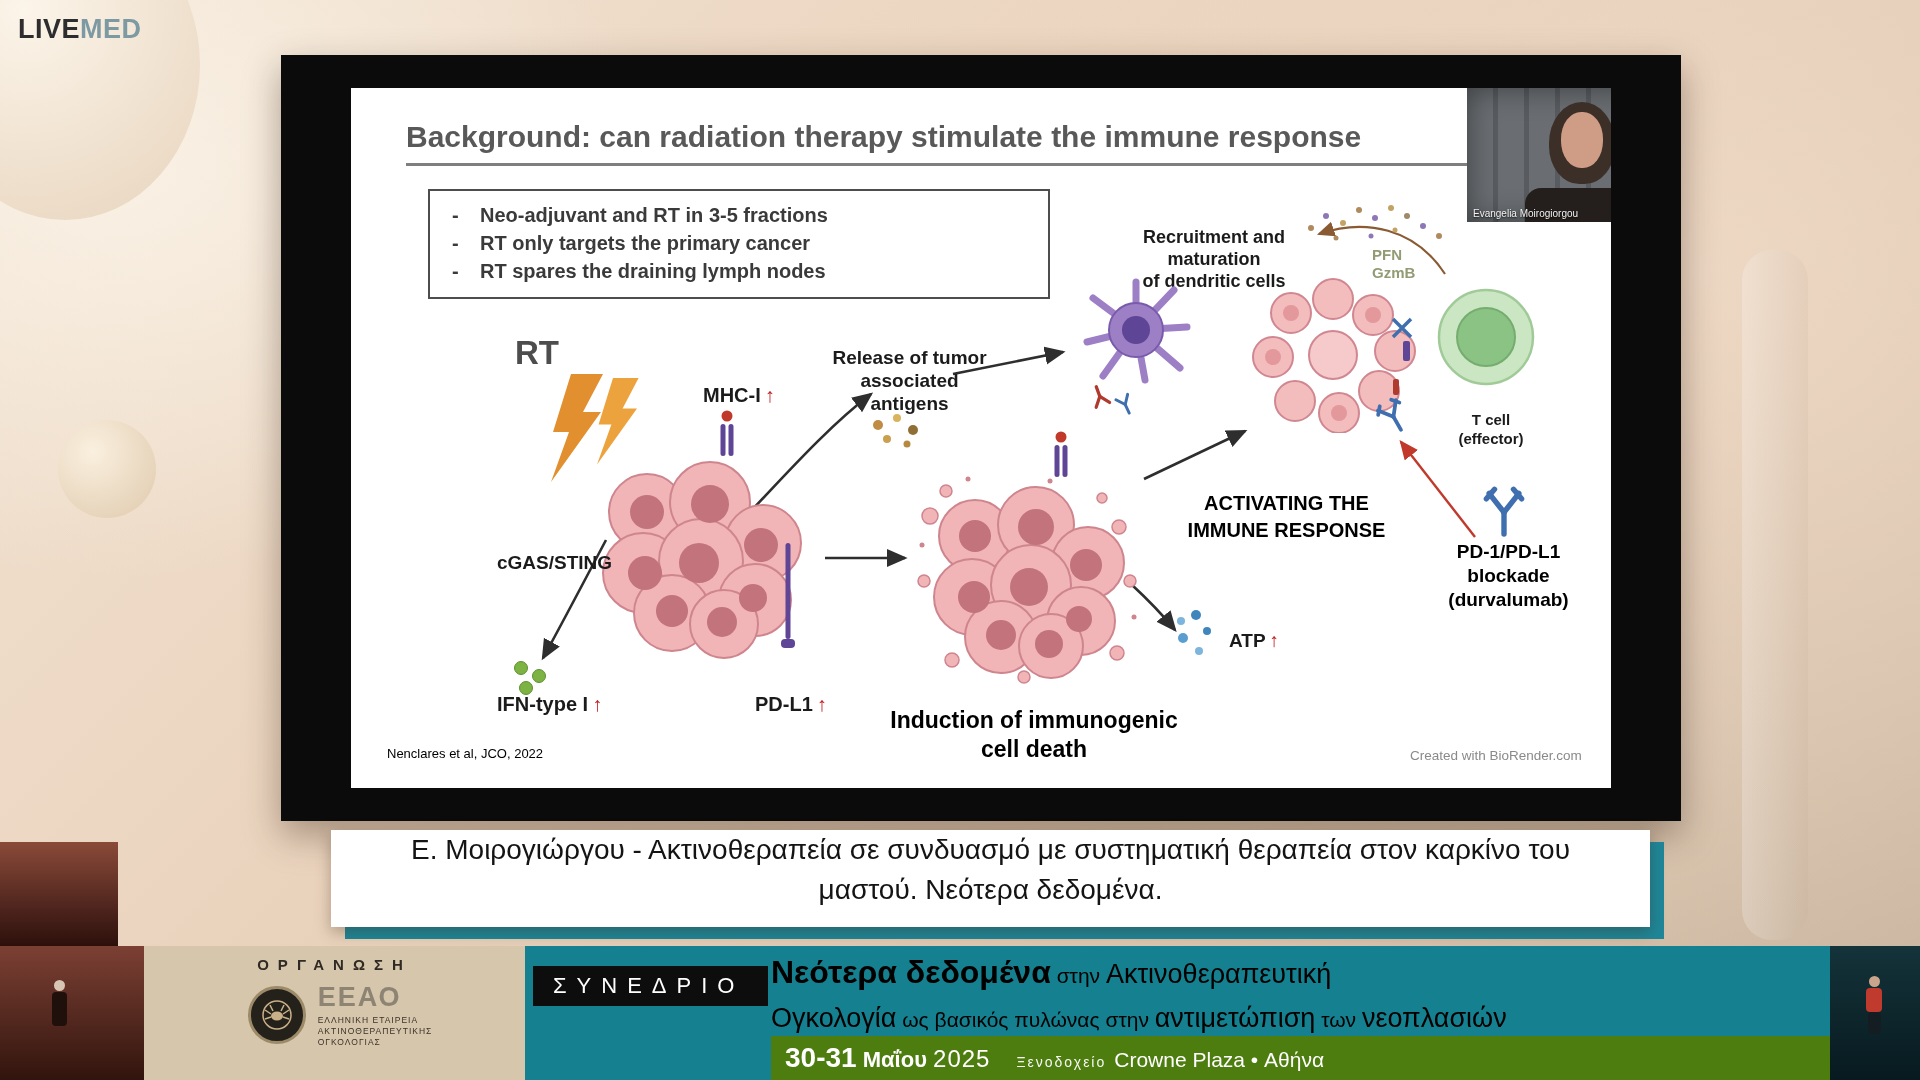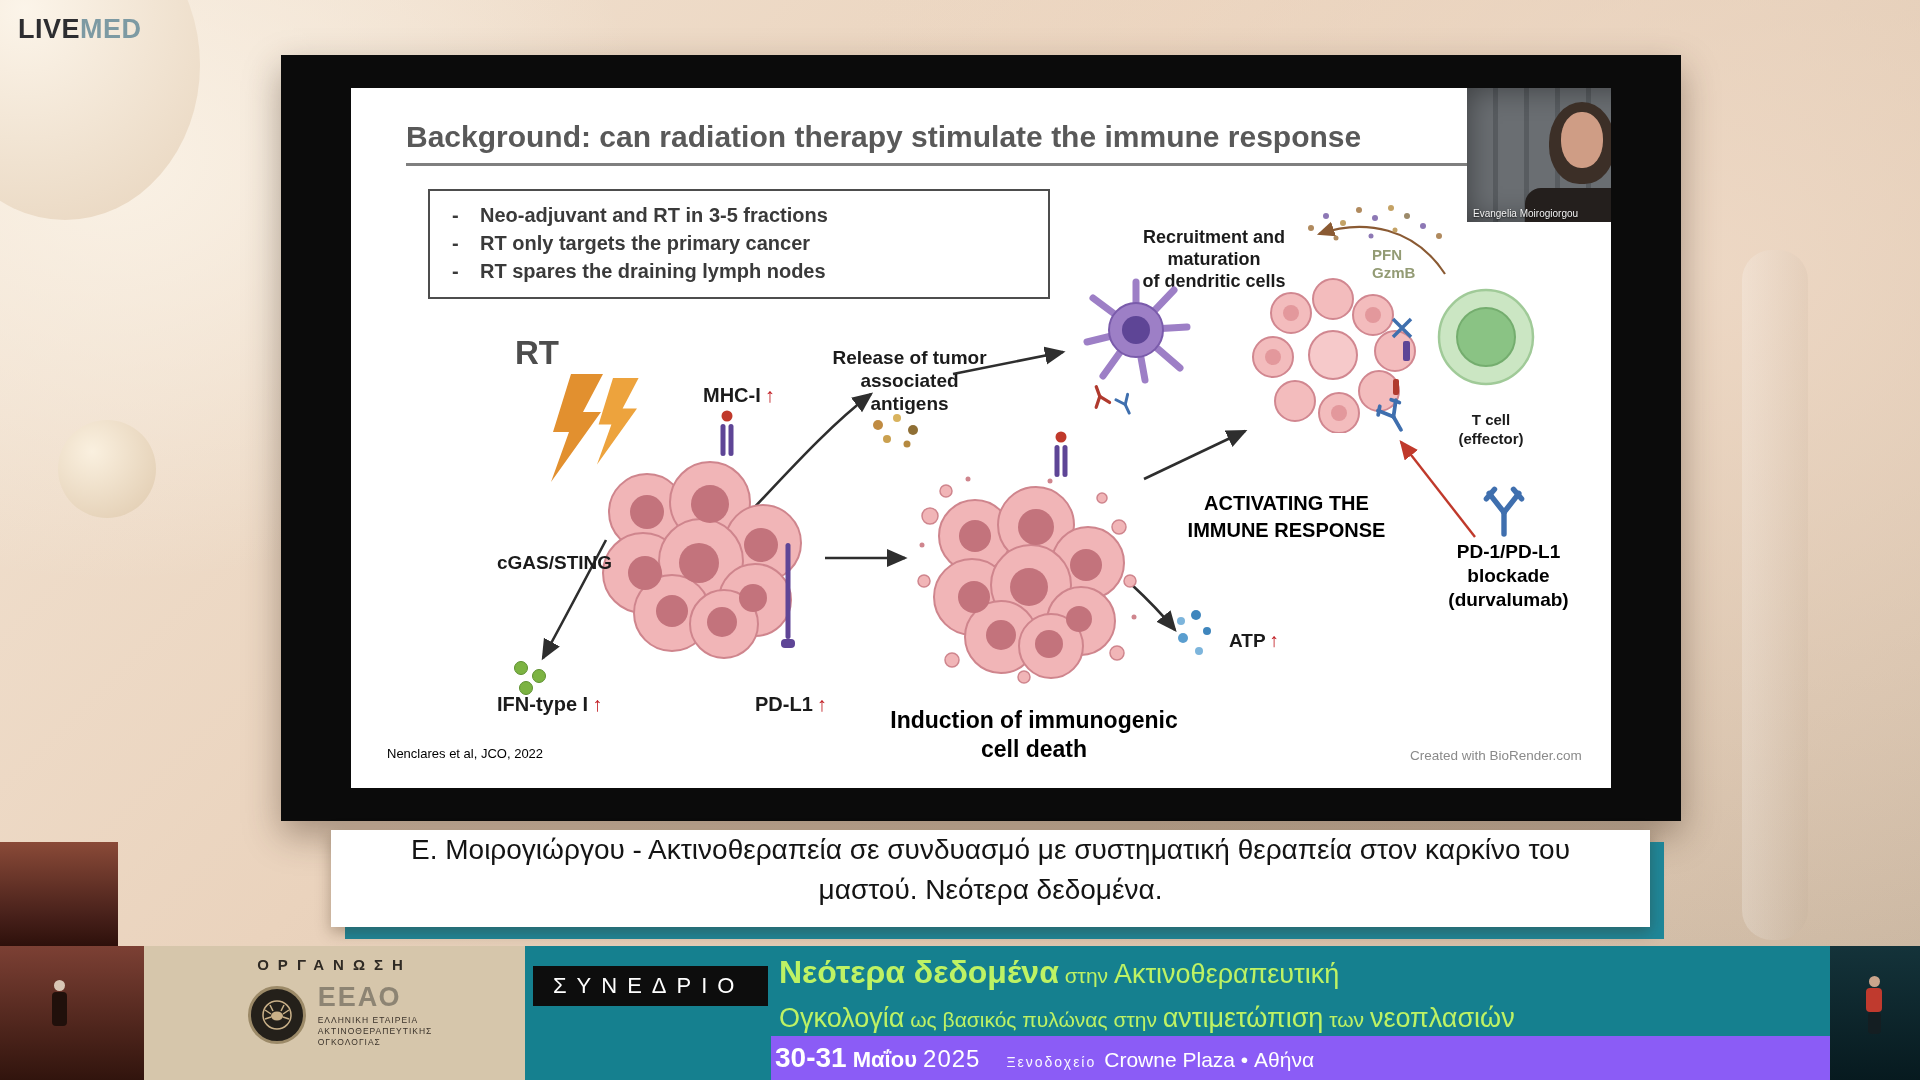--- a/index.html
+++ b/index.html
@@ -67,27 +67,27 @@
   .fig .head { width:11px; height:11px; border-radius:50%; margin:0 auto 1px auto; }
   .fig .torso { border-radius:4px; margin:0 auto; }
   .f-org { width:381px; background:#d6c6ab; position:relative; color:#2f2a24; }
   .org-label { text-align:center; padding-top:10px; font-size:15px; font-weight:bold; letter-spacing:9px; }
   .org-row { display:flex; align-items:center; justify-content:center; gap:12px; margin-top:9px;margin-left:11px; }
   .emblem { width:58px; height:58px; border-radius:50%; background:#24201a; border:3px solid #9c8a68; display:flex; align-items:center; justify-content:center; }
   .eeao { font-size:27px; font-weight:bold; color:#8d8473; letter-spacing:2px; }
   .eeao-sub { font-size:8.5px; letter-spacing:1px; color:#3a322a; line-height:11px; margin-top:2px; }
   .f-main { position:relative; flex:1 1 auto; }
   .synedrio { position:absolute; left:8px; top:20px; background:#0d0d0d; color:#fff; font-size:22px; letter-spacing:10px; padding:7px 24px 7px 20px; }
-  .f-titles { position:absolute; left:254px; top:5px; color:#bef264; white-space:nowrap; }
+  .f-titles { position:absolute; left:246px; top:5px; color:#000000; white-space:nowrap; }
   .f-titles .t1 { line-height:42px; }
   .f-titles .t2 { line-height:38px; }
   .tt-big { font-size:32px; font-weight:bold; }
   .tt-med { font-size:27px; font-weight:400; }
   .tt-small { font-size:21px; font-weight:400; }
-  .f-date { position:absolute; left:246px; right:0; bottom:0; height:44px; background:#8b5cf6; color:#fff; line-height:44px; padding-left:4px; white-space:nowrap; }
+  .f-date { position:absolute; left:246px; right:0; bottom:0; height:44px; background:#4d7c0f; color:#fff; line-height:44px; padding-left:14px; white-space:nowrap; }
   .d-strong { font-size:28px; font-weight:bold; }
   .d-month { font-size:22px; font-weight:bold; }
   .d-year { font-size:24px; font-weight:300; letter-spacing:1px; margin-right:26px; }
   .d-prefix { font-size:14px; letter-spacing:2px; opacity:.95; margin-right:8px; }
   .d-venue { font-size:21px; font-weight:500; }
 </style>
 </head>
 <body>
 
 <div class="balloon b1"></div>

